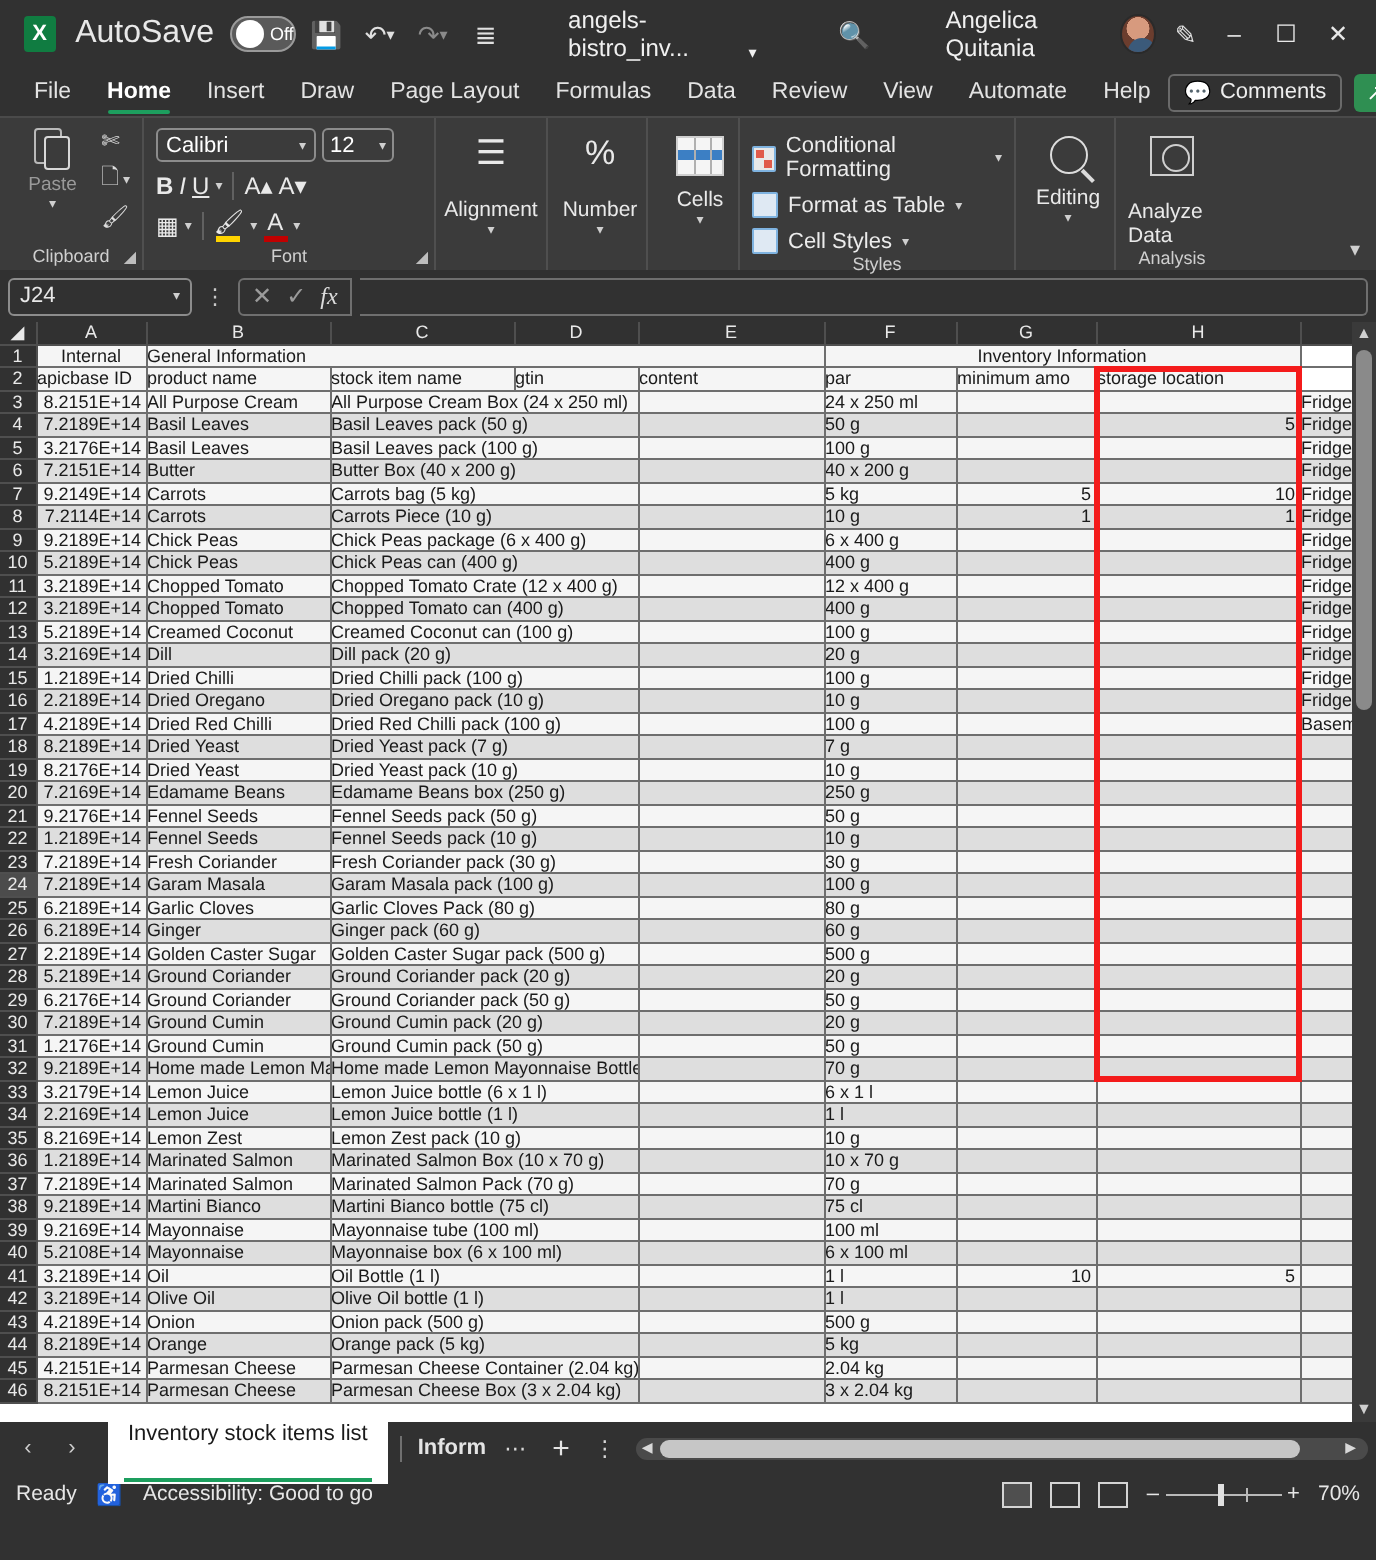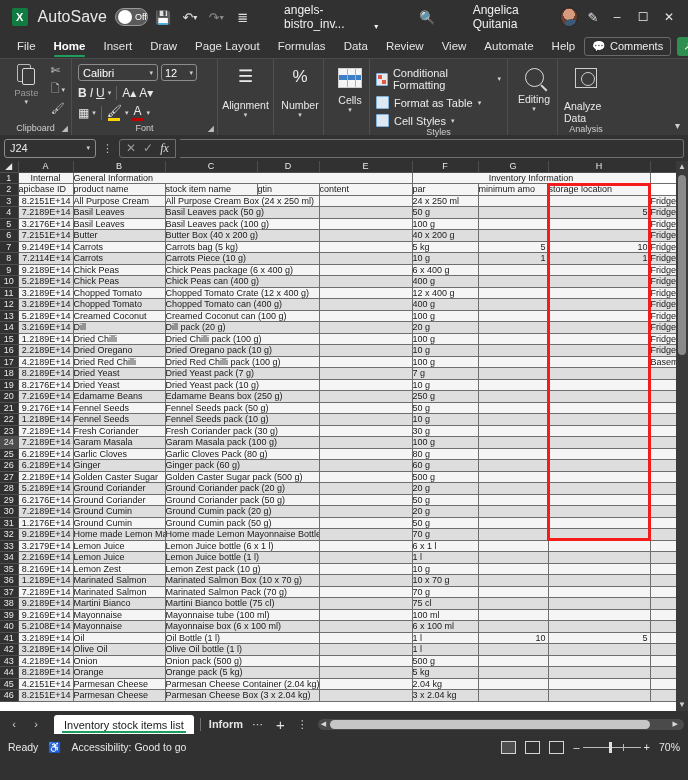--- a/index.html
+++ b/index.html
@@ -114,21 +114,21 @@
   .hdr2-green { background:#cfe3c0;color:#1a1a1a;font-weight:bold;font-size:8.3px;padding-left:2px; }
   .redbox { position:absolute;border:3px solid #f41b1b;pointer-events:none;z-index:9; }
   
   .vsb { position:absolute;right:0;top:0;width:12px;bottom:0;background:#3a3a3a; }
   .vsb .arrow { height:12px;color:#cfcfcf;font-size:8px;text-align:center;line-height:12px;background:#3a3a3a;}
   .vsb .arrow.bot { position:absolute;bottom:0;left:0;right:0; }
   .vsb .thumb { position:absolute;left:2px;right:2px;top:14px;height:180px;background:#8a8a8a;border-radius:4px; }
   
   .sheettabs { height:26px;background:#313131;display:flex;align-items:center;padding:0 4px;gap:2px; }
   .nav-ar { width:20px;height:20px;color:#cfcfcf;font-size:11px;display:flex;align-items:center;justify-content:center;}
-  .tab-active { background:#fff;color:#1a1a1a;font-size:11px;padding:4px 10px 3px 10px;border-radius:3px 3px 0 0;
+  .tab-active { background:#fff;color:#1a1a1a;font-size:11px;padding:4px 10px 19px 10px;border-radius:3px 3px 0 0;
                 position:relative;font-weight:normal;white-space:nowrap;margin-left:6px; }
   .tab-active:after{content:"";position:absolute;left:8px;right:8px;bottom:1px;height:2px;background:#1d9e5e;}
   .tab-sep { width:1px;height:13px;background:#707070;margin:0 4px; }
   .tab-other { color:#e4e4e4;font-size:11px;padding:3px 2px;white-space:nowrap;max-width:44px;overflow:hidden;font-weight:bold; }
   .tb-dots { color:#d8d8d8;font-size:11px;padding:0 5px; }
   .plus { color:#e4e4e4;font-size:15px;padding:0 6px; }
   .vdots { color:#d8d8d8;font-size:11px;padding:0 4px; }
   .hsb { flex:1;height:11px;background:#4a4a4a;border-radius:6px;margin-left:4px;display:flex;align-items:center;position:relative;}
   .hsb .lar{color:#d8d8d8;font-size:7px;padding-left:3px;}
   .hsb .hthumb{position:absolute;left:12px;right:34px;top:1px;bottom:1px;background:#c6c6c6;border-radius:6px;}

